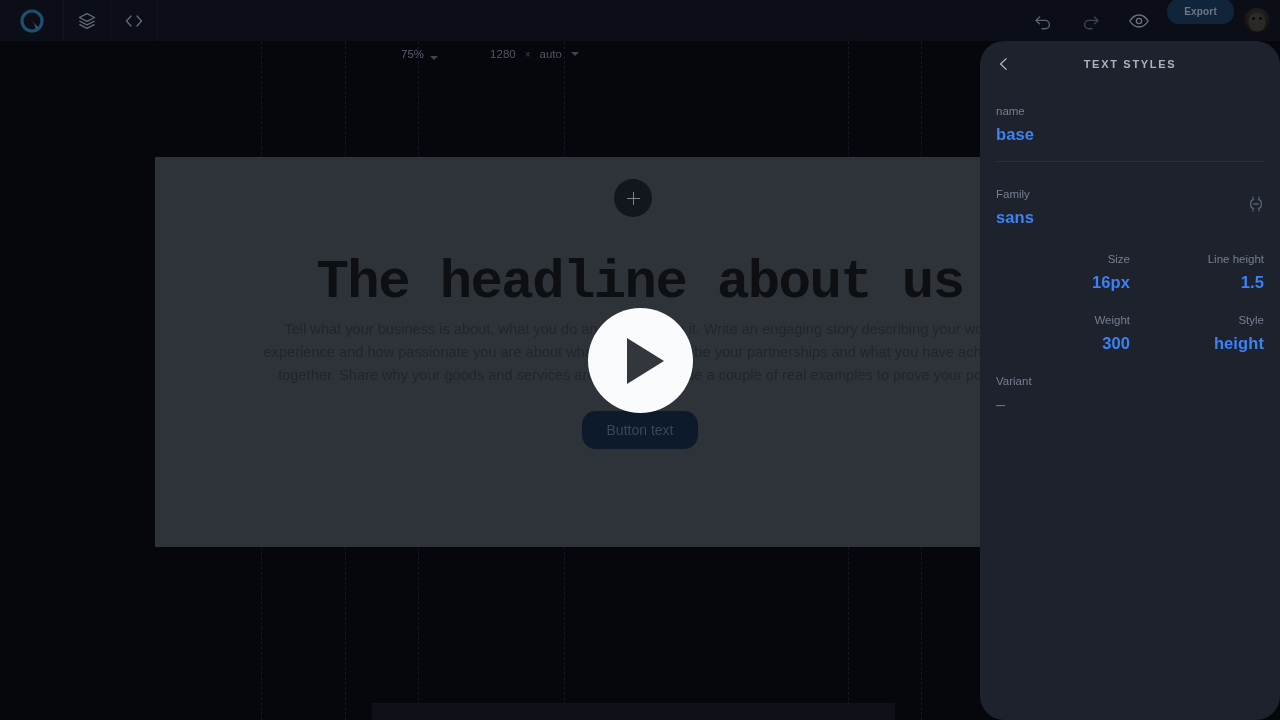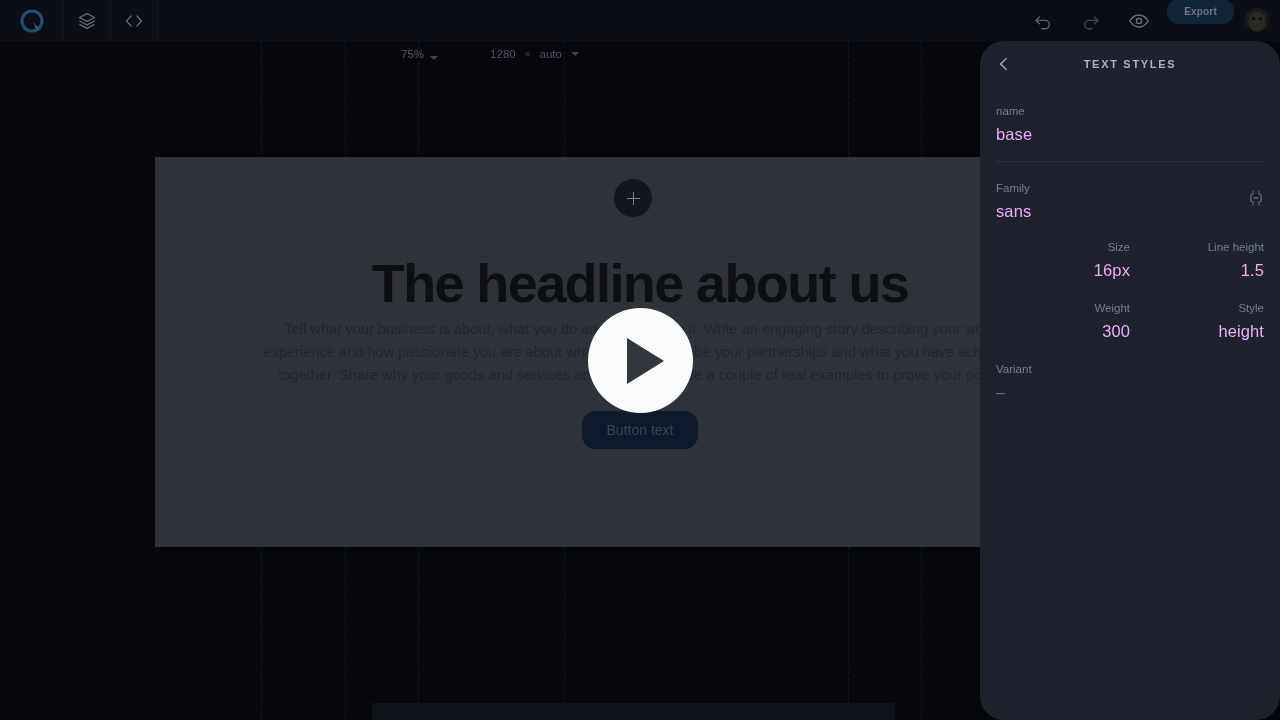--- a/index.html
+++ b/index.html
@@ -101,21 +101,21 @@
   }
   .hero h1 {
     font-size: 54px;
     line-height: 1.05;
     font-weight: 800;
     letter-spacing: -1.6px;
     color: #0d0f13;
     text-align: center;
     white-space: nowrap;
     margin-bottom: 7px;
-    font-family: Liberation Sans, sans-serif;
+    font-family: Liberation Mono, monospace;
   }
   .hero p {
     font-size: 14.6px;
     line-height: 1.58;
     color: #22262c;
     text-align: center;
     max-width: 780px;
     margin-bottom: 24px;
   }
   .hero-btn {
@@ -187,34 +187,34 @@
   .panel-title {
     width: 100%; text-align: center;
     font-size: 11px; letter-spacing: 1.7px; font-weight: 700;
     color: #aab2c0;
   }
   .field { padding: 0 16px; }
   .flabel {
     font-size: 11.5px; color: #757f90; margin-bottom: 8px; font-weight: 400;
   }
   .fvalue {
-    font-size: 16.5px; color: #f0abfc; font-weight: 400; letter-spacing: .1px;
+    font-size: 16.5px; color: #3b82f6; font-weight: 700; letter-spacing: .1px;
   }
   .fvalue.dash { color: #6a7384; font-weight: 400; }
   .sep { height: 1px; background: #2b303b; margin: 17px 16px 0; }
   .row2 { display: flex; padding: 0 16px; text-align: right; }
   .row2 > .col { width: 50%; }
   .row-rel { position: relative; }
   .link-icon {
     position: absolute; right: 14px; top: 6px;
     width: 20px; height: 20px; color: #5d6678;
   }
 
   .pad-t-22 { margin-top: 22px; }
-  .pad-t-26 { margin-top: 20px; }
+  .pad-t-26 { margin-top: 26px; }
   .pad-t-18 { margin-top: 18px; }
 
   svg { display: block; }
 </style>
 </head>
 <body>
 
 <div id="app">
 
   <div class="canvas-area">

